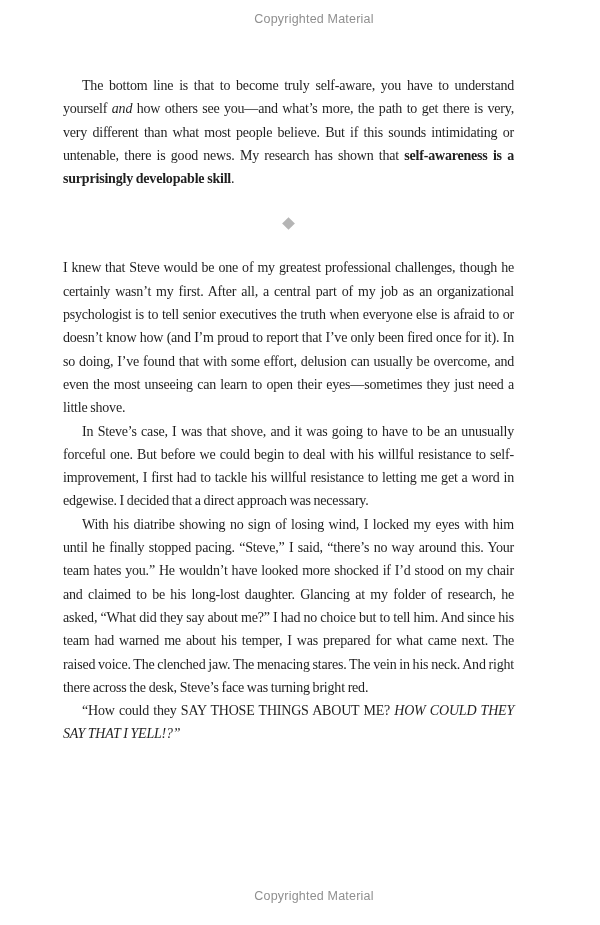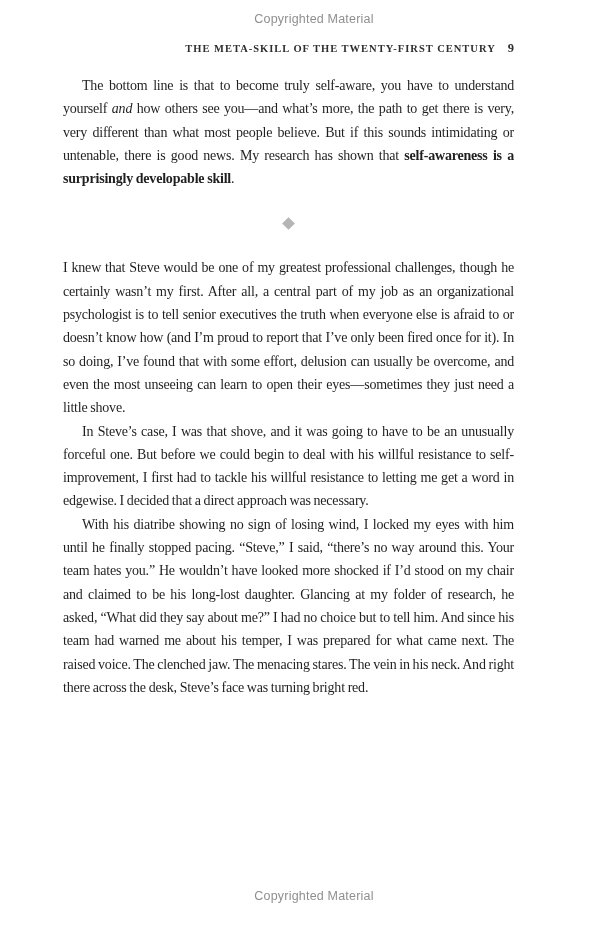--- a/index.html
+++ b/index.html
@@ -84,26 +84,24 @@
     background: var(--ornament-color);
     transform: rotate(45deg);
   }
 </style>
 </head>
 <body>
 
 <div class="page">
   <div class="notice top">Copyrighted Material</div>
 
-  <div class="running-head">
-    <span class="chapter-title">THE META-SKILL OF THE TWENTY-FIRST CENTURY</span><span class="page-num">9</span>
-  </div>
 
   <div class="body-text">
       <p class="para indent"><span>The bottom line is that to become truly self-aware, you have to understand yourself </span><span class="italic">and</span><span> how others see you—and what’s more, the path to get there is very, very different than what most people believe. But if this sounds intimidating or untenable, there is good news. My research has shown that </span><span class="bold">self-awareness is a surprisingly developable skill</span><span>.</span></p>
       <div class="ornament"><span class="diamond"></span></div>
       <p class="para"><span>I knew that Steve would be one of my greatest professional challenges, though he certainly wasn’t my first. After all, a central part of my job as an organizational psychologist is to tell senior executives the truth when everyone else is afraid to or doesn’t know how (and I’m proud to report that I’ve only been fired once for it). In so doing, I’ve found that with some effort, delusion can usually be overcome, and even the most unseeing can learn to open their eyes—sometimes they just need a little shove.</span></p>
       <p class="para indent"><span>In Steve’s case, I was that shove, and it was going to have to be an unusually forceful one. But before we could begin to deal with his willful resistance to self-improvement, I first had to tackle his willful resistance to letting me get a word in edgewise. I decided that a direct approach was necessary.</span></p>
       <p class="para indent"><span>With his diatribe showing no sign of losing wind, I locked my eyes with him until he finally stopped pacing. “Steve,” I said, “there’s no way around this. Your team hates you.” He wouldn’t have looked more shocked if I’d stood on my chair and claimed to be his long-lost daughter. Glancing at my folder of research, he asked, “What did they say about me?” I had no choice but to tell him. And since his team had warned me about his temper, I was prepared for what came next. The raised voice. The clenched jaw. The menacing stares. The vein in his neck. And right there across the desk, Steve’s face was turning bright red.</span></p>
+      <p class="para indent"><span>“How could they SAY THOSE THINGS ABOUT ME? </span><span class="italic">HOW COULD THEY SAY THAT I YELL!?”</span></p>
     </div>
 
   <div class="notice bottom">Copyrighted Material</div>
 </div>
 
 </body></html>

